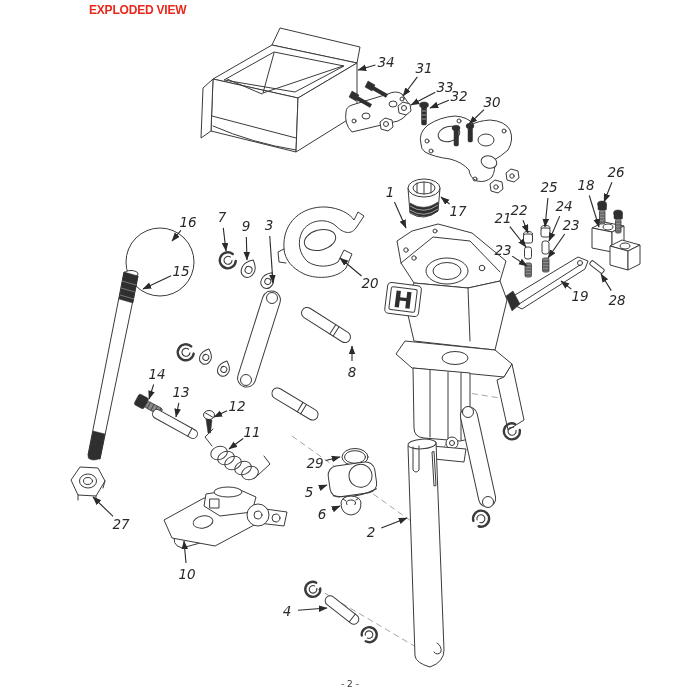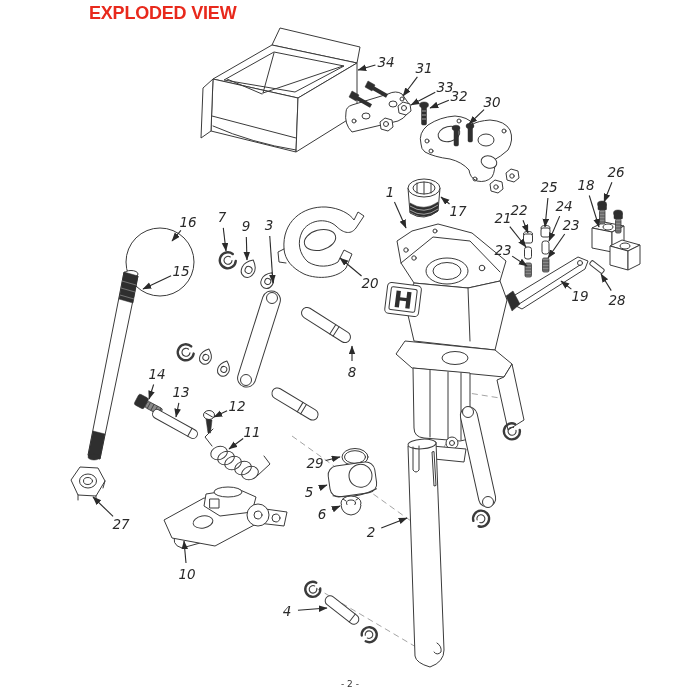--- a/index.html
+++ b/index.html
@@ -1,18 +1,18 @@
 <!DOCTYPE html>
 <html><head>
 <meta charset="utf-8">
 <style>
   html,body{margin:0;padding:0;background:#fff;}
   .page{position:relative;width:700px;height:700px;background:#fff;overflow:hidden;
         font-family:"Liberation Sans",sans-serif;}
-  .title{position:absolute;left:89px;top:3px;font-size:18px;font-weight:800;
+  .title{position:absolute;left:89px;top:3px;font-size:12px;font-weight:800;
          letter-spacing:-0.2px;font-family:"Liberation Sans",sans-serif;}
   .pagenum{position:absolute;left:0;top:679px;width:700px;text-align:center;
            font-size:9px;color:#333;font-family:"DejaVu Sans",sans-serif;}
   svg{position:absolute;left:0;top:0;}
   .p  {fill:#fff;stroke:#3b3b3b;stroke-width:1;stroke-linejoin:round;}
   .ln {fill:none;stroke:#3b3b3b;stroke-width:1;stroke-linejoin:round;stroke-linecap:round;}
   .dk {fill:#2f2f2f;stroke:#2f2f2f;stroke-width:0.5;}
   .md {fill:#8a8a8a;stroke:#3b3b3b;stroke-width:0.8;}
   .dash{fill:none;stroke:#9a9a9a;stroke-width:0.9;stroke-dasharray:6 4;}
   .lead{stroke:#2a2a2a;stroke-width:1.1;fill:none;}

